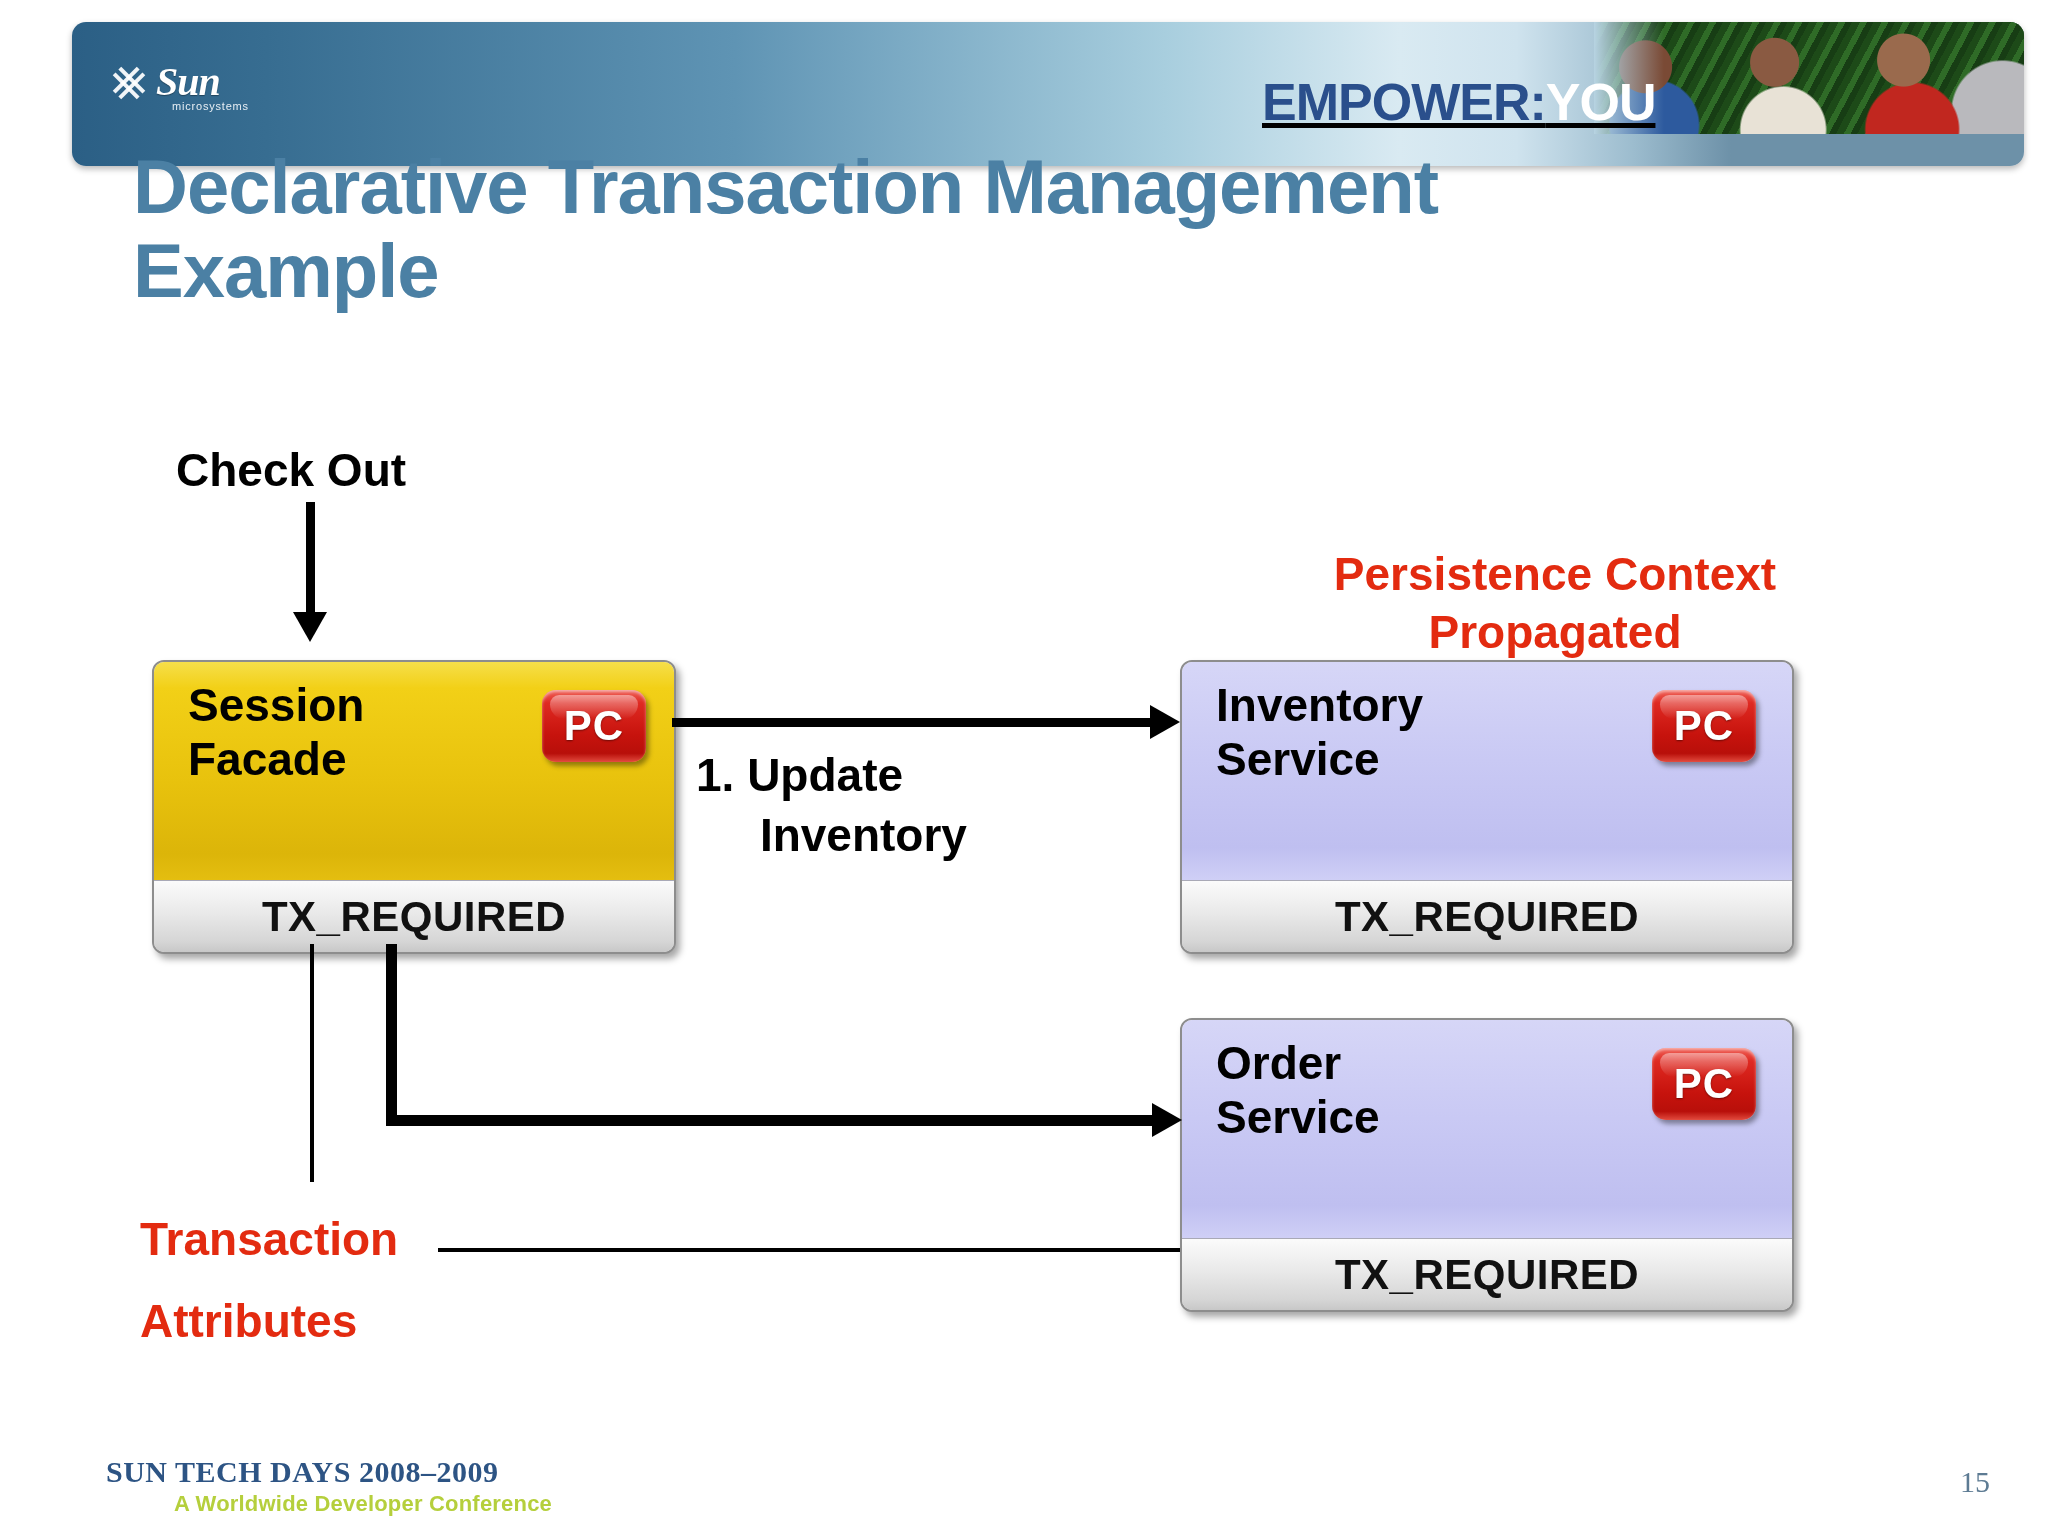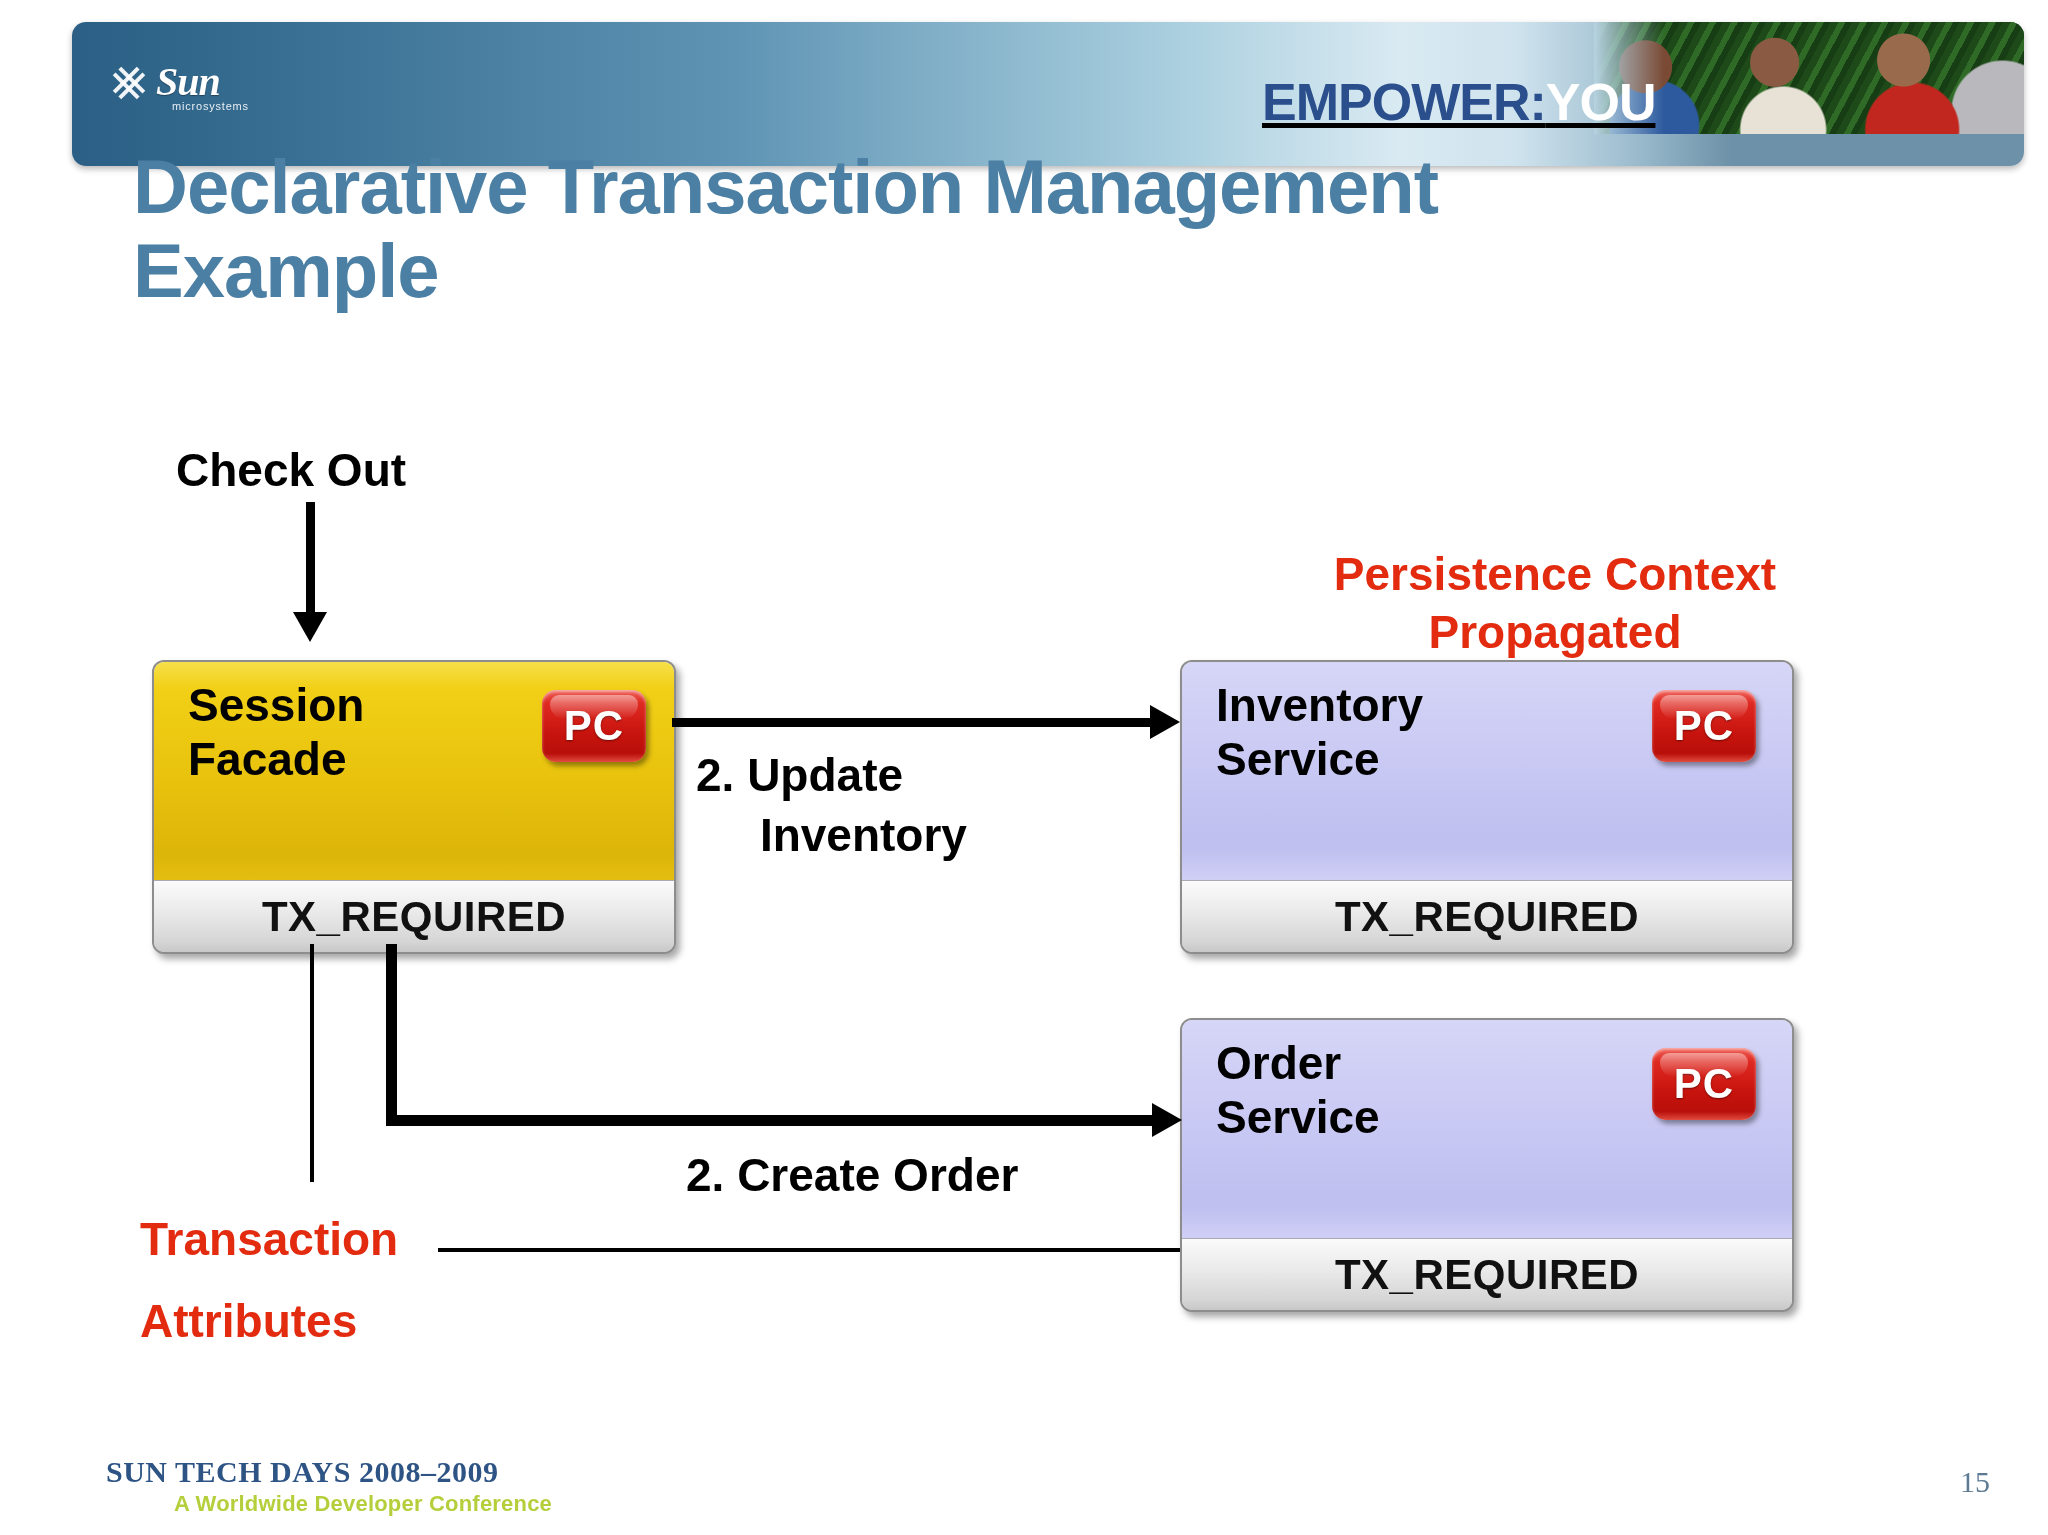--- a/index.html
+++ b/index.html
@@ -228,27 +228,26 @@
         <span>PC</span>
       </div>
     </div>
     <div class="bot">
       <span>TX_REQUIRED</span>
     </div>
   </div>
 
   <div class="hline" style="left:672px;top:718px;width:484px;height:9px;"></div>
   <div class="arrowhead" style="left:1150px;top:705px;"></div>
-  <div class="lbl black" style="left:696px;top:745px;font-size:46px;line-height:60px;">2. Update
+  <div class="lbl black" style="left:696px;top:745px;font-size:46px;line-height:60px;">1. Update
      Inventory</div>
 
   <div class="vline" style="left:386px;top:944px;width:11px;height:182px;"></div>
   <div class="hline" style="left:386px;top:1115px;width:778px;height:11px;"></div>
   <div class="arrowhead" style="left:1152px;top:1103px;"></div>
-  <div class="lbl black" style="left:686px;top:1148px;font-size:46px;line-height:54px;">2. Create Order</div>
 
   <div class="vline" style="left:310px;top:944px;width:4px;height:238px;"></div>
   <div class="hline" style="left:438px;top:1248px;width:742px;height:4px;"></div>
   <div class="lbl red" style="left:140px;top:1198px;width:320px;text-align:left;font-size:46px;line-height:82px;">Transaction
 Attributes</div>
 
 </div>
 
 <div id="footer-logo">
   <div id="std-line1">

